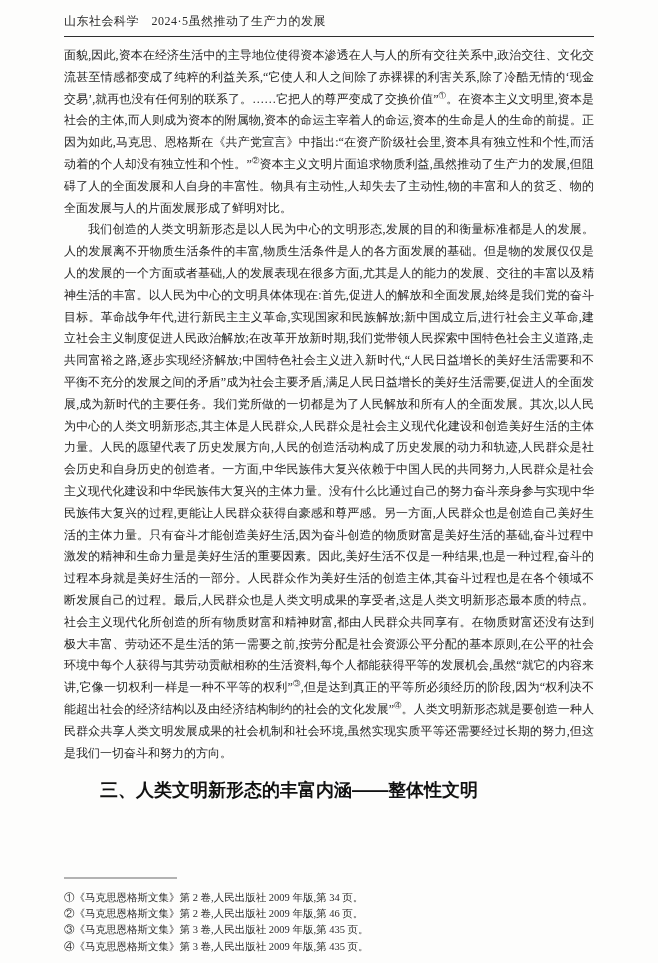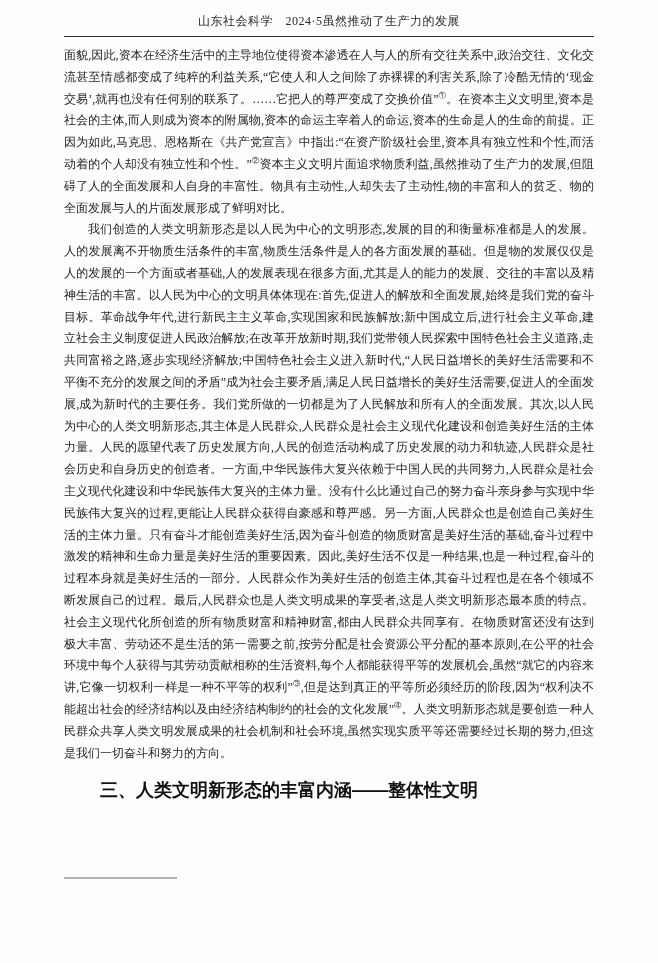--- a/index.html
+++ b/index.html
@@ -9,21 +9,21 @@
     height: 963px;
     box-sizing: border-box;
     background: #fdfdfc;
     color: #1e1e1e;
     font-family: "Liberation Serif", "DejaVu Serif", serif;
     padding: 0 64px;
     overflow: hidden;
   }
   .running-header {
     display: flex;
-    justify-content: center;
+    justify-content: flex-start;
     align-items: baseline;
     padding-top: 13px;
     font-size: 12px;
     color: #2a2a2a;
     letter-spacing: 0.5px;
   }
   .running-header .journal { font-style: normal; }
   .header-rule {
     border: none;
     border-top: 1.4px solid #2e2e2e;
@@ -90,15 +90,21 @@
     <p class="para">面貌,因此,资本在经济生活中的主导地位使得资本渗透在人与人的所有交往关系中,政治交往、文化交流甚至情感都变成了纯粹的利益关系,“它使人和人之间除了赤裸裸的利害关系,除了冷酷无情的‘现金交易’,就再也没有任何别的联系了。……它把人的尊严变成了交换价值”<sup class="ref">①</sup>。在资本主义文明里,资本是社会的主体,而人则成为资本的附属物,资本的命运主宰着人的命运,资本的生命是人的生命的前提。正因为如此,马克思、恩格斯在《共产党宣言》中指出:“在资产阶级社会里,资本具有独立性和个性,而活动着的个人却没有独立性和个性。”<sup class="ref">②</sup>资本主义文明片面追求物质利益,虽然推动了生产力的发展,但阻碍了人的全面发展和人自身的丰富性。物具有主动性,人却失去了主动性,物的丰富和人的贫乏、物的全面发展与人的片面发展形成了鲜明对比。</p>
 
     <p class="para indent">我们创造的人类文明新形态是以人民为中心的文明形态,发展的目的和衡量标准都是人的发展。人的发展离不开物质生活条件的丰富,物质生活条件是人的各方面发展的基础。但是物的发展仅仅是人的发展的一个方面或者基础,人的发展表现在很多方面,尤其是人的能力的发展、交往的丰富以及精神生活的丰富。以人民为中心的文明具体体现在:首先,促进人的解放和全面发展,始终是我们党的奋斗目标。革命战争年代,进行新民主主义革命,实现国家和民族解放;新中国成立后,进行社会主义革命,建立社会主义制度促进人民政治解放;在改革开放新时期,我们党带领人民探索中国特色社会主义道路,走共同富裕之路,逐步实现经济解放;中国特色社会主义进入新时代,“人民日益增长的美好生活需要和不平衡不充分的发展之间的矛盾”成为社会主要矛盾,满足人民日益增长的美好生活需要,促进人的全面发展,成为新时代的主要任务。我们党所做的一切都是为了人民解放和所有人的全面发展。其次,以人民为中心的人类文明新形态,其主体是人民群众,人民群众是社会主义现代化建设和创造美好生活的主体力量。人民的愿望代表了历史发展方向,人民的创造活动构成了历史发展的动力和轨迹,人民群众是社会历史和自身历史的创造者。一方面,中华民族伟大复兴依赖于中国人民的共同努力,人民群众是社会主义现代化建设和中华民族伟大复兴的主体力量。没有什么比通过自己的努力奋斗亲身参与实现中华民族伟大复兴的过程,更能让人民群众获得自豪感和尊严感。另一方面,人民群众也是创造自己美好生活的主体力量。只有奋斗才能创造美好生活,因为奋斗创造的物质财富是美好生活的基础,奋斗过程中激发的精神和生命力量是美好生活的重要因素。因此,美好生活不仅是一种结果,也是一种过程,奋斗的过程本身就是美好生活的一部分。人民群众作为美好生活的创造主体,其奋斗过程也是在各个领域不断发展自己的过程。最后,人民群众也是人类文明成果的享受者,这是人类文明新形态最本质的特点。社会主义现代化所创造的所有物质财富和精神财富,都由人民群众共同享有。在物质财富还没有达到极大丰富、劳动还不是生活的第一需要之前,按劳分配是社会资源公平分配的基本原则,在公平的社会环境中每个人获得与其劳动贡献相称的生活资料,每个人都能获得平等的发展机会,虽然“就它的内容来讲,它像一切权利一样是一种不平等的权利”<sup class="ref">③</sup>,但是达到真正的平等所必须经历的阶段,因为“权利决不能超出社会的经济结构以及由经济结构制约的社会的文化发展”<sup class="ref">④</sup>。人类文明新形态就是要创造一种人民群众共享人类文明发展成果的社会机制和社会环境,虽然实现实质平等还需要经过长期的努力,但这是我们一切奋斗和努力的方向。</p>
 
     <h3 class="section-heading">三、人类文明新形态的丰富内涵——整体性文明</h3>
 
   </main>
 
   <footer class="page-footer">
     <hr class="footnote-rule">
+    <ol class="footnotes">
+      <li>①《马克思恩格斯文集》第 2 卷,人民出版社 2009 年版,第 34 页。</li>
+      <li>②《马克思恩格斯文集》第 2 卷,人民出版社 2009 年版,第 46 页。</li>
+      <li>③《马克思恩格斯文集》第 3 卷,人民出版社 2009 年版,第 435 页。</li>
+      <li>④《马克思恩格斯文集》第 3 卷,人民出版社 2009 年版,第 435 页。</li>
+    </ol>
   </footer>
 
 </div>
 
 </body></html>

